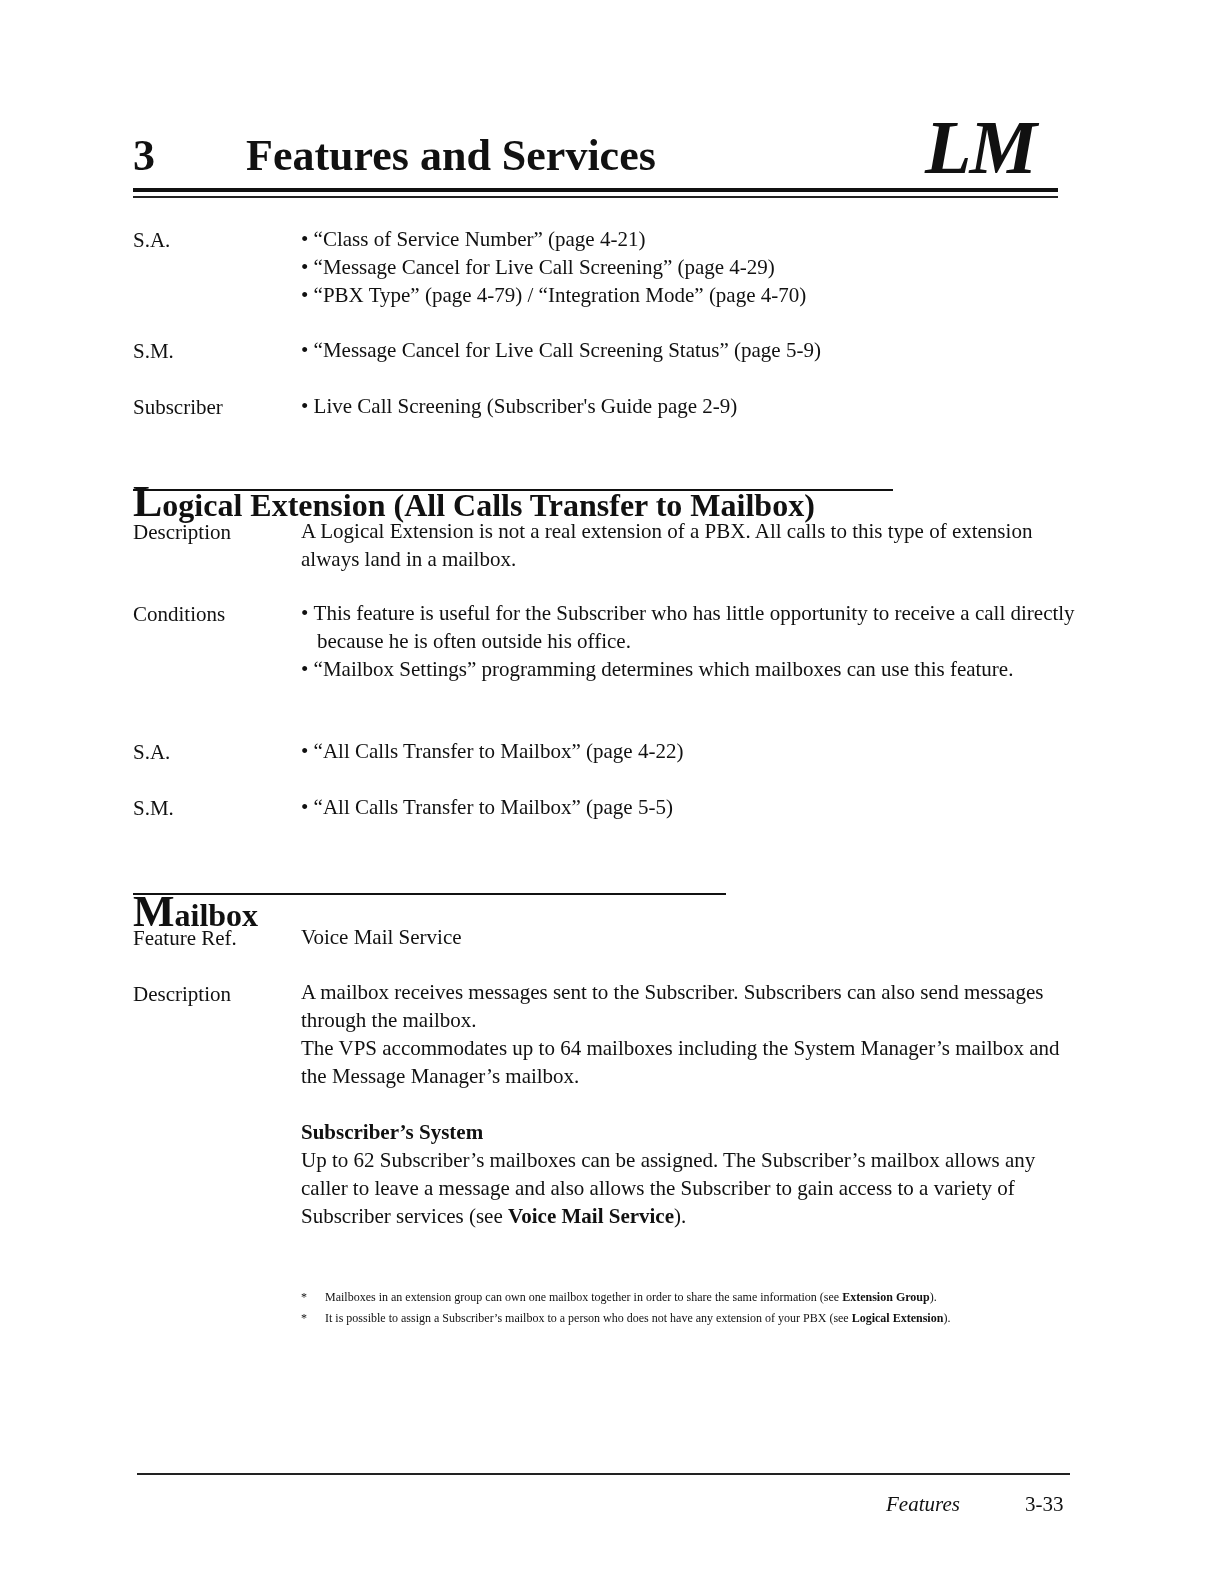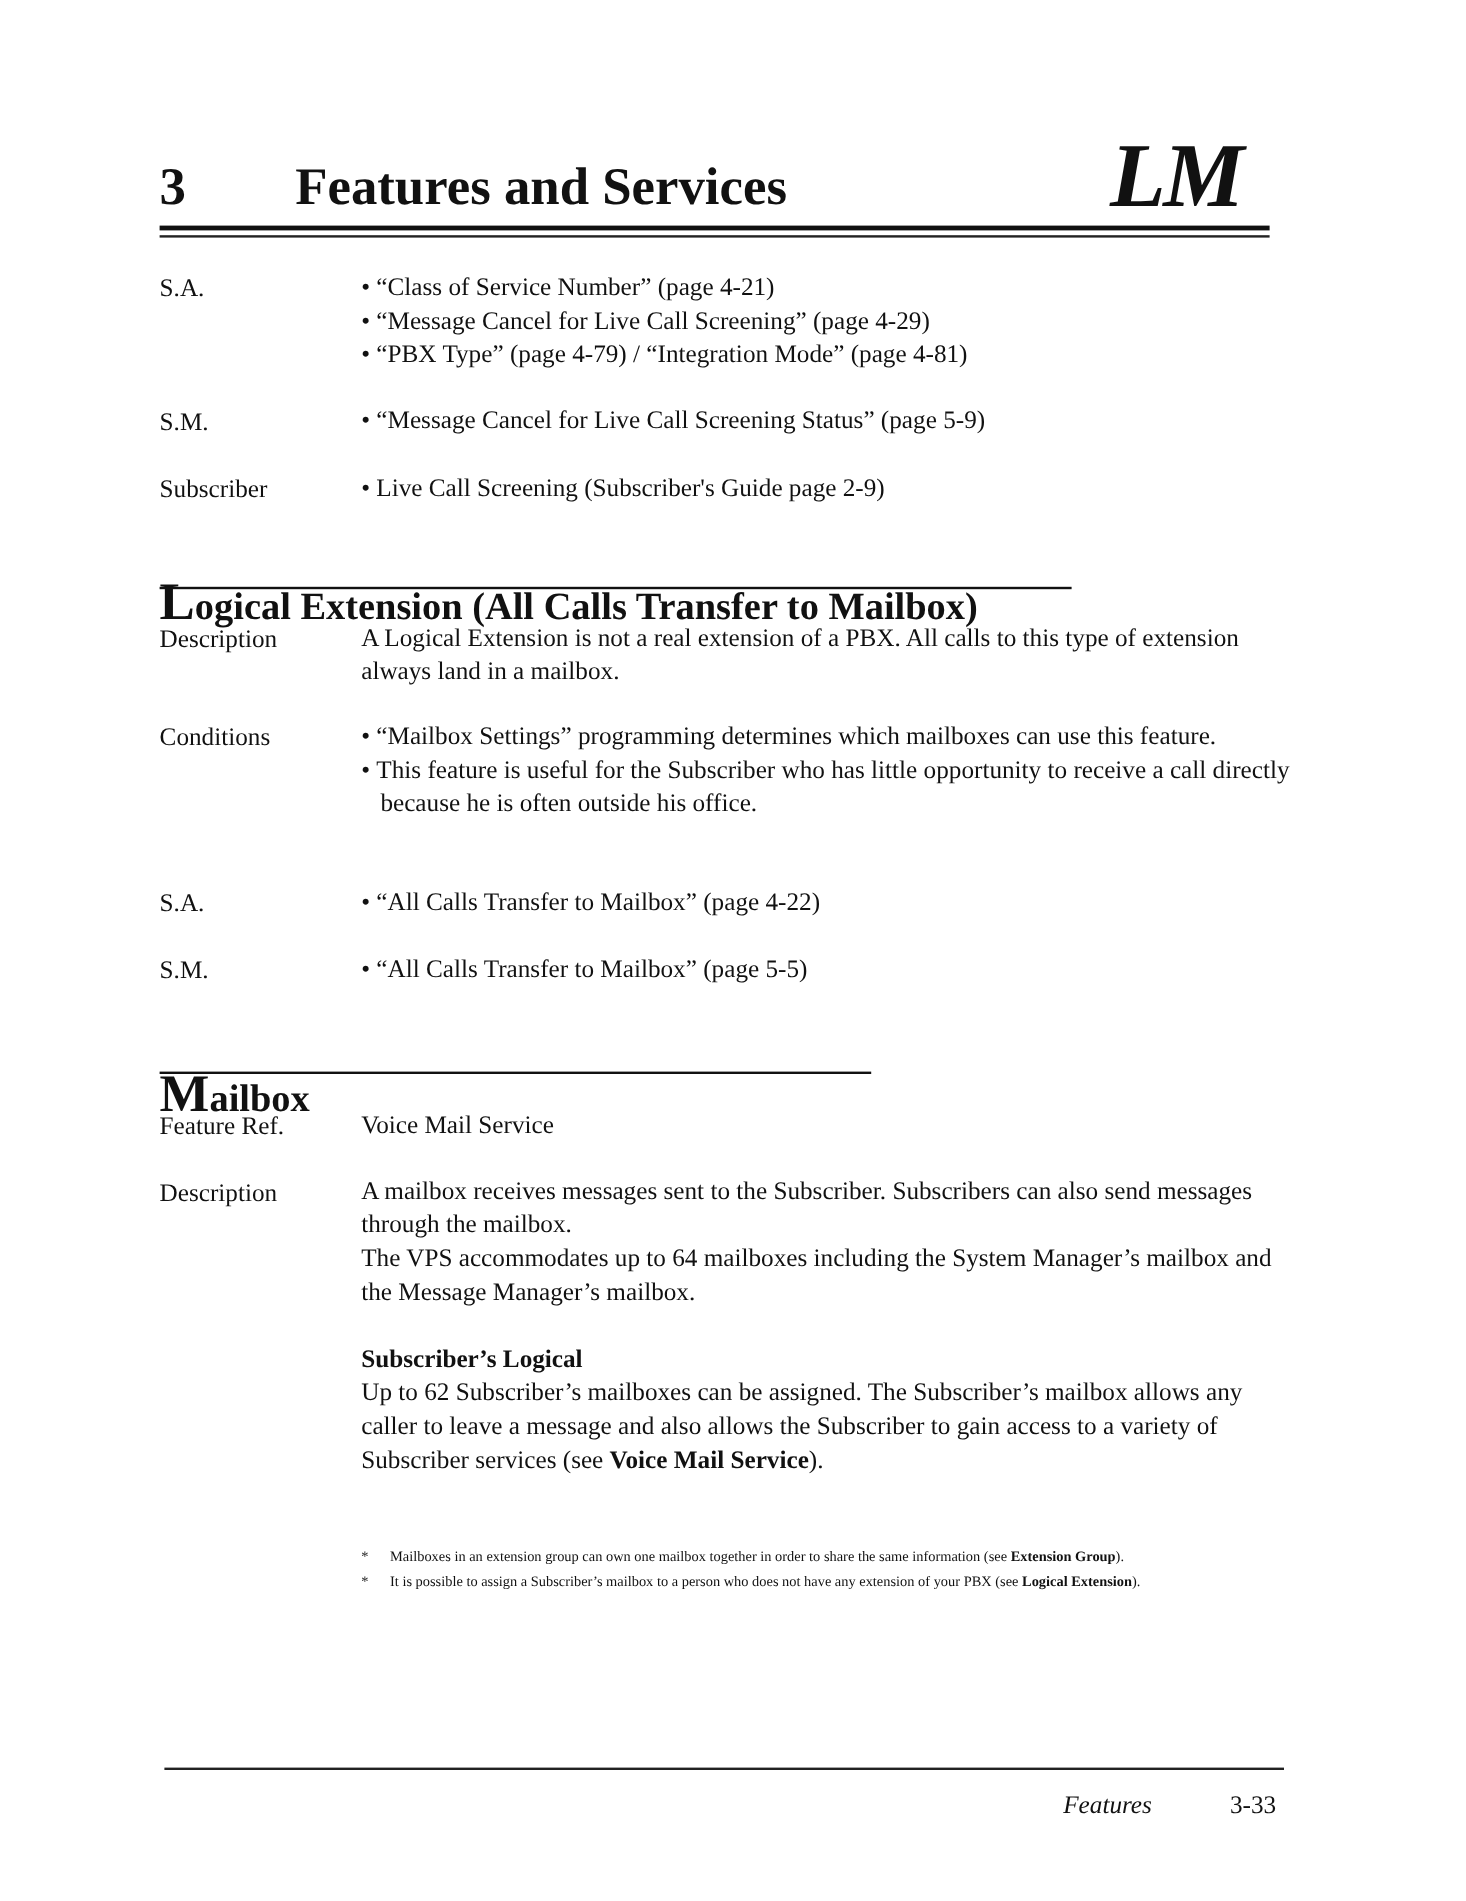--- a/index.html
+++ b/index.html
@@ -32,43 +32,43 @@
 <div class="abs chapnum">3</div>
 <div class="abs chaptitle">Features and Services</div>
 <div class="abs lm">LM</div>
 <div class="abs rule-thick"></div>
 <div class="abs rule-thin"></div>
 
 <div class="abs label" style="top:228px">S.A.</div>
 <div class="abs col body" style="top:225px">
   <div class="bullet">“Class of Service Number” (page 4-21)</div>
   <div class="bullet">“Message Cancel for Live Call Screening” (page 4-29)</div>
-  <div class="bullet">“PBX Type” (page 4-79) / “Integration Mode” (page 4-81)</div>
+  <div class="bullet">“PBX Type” (page 4-79) / “Integration Mode” (page 4-70)</div>
 </div>
 <div class="abs label" style="top:339px">S.M.</div>
 <div class="abs col body" style="top:336px">
   <div class="bullet">“Message Cancel for Live Call Screening Status” (page 5-9)</div>
 </div>
 <div class="abs label" style="top:395px">Subscriber</div>
 <div class="abs col body" style="top:392px">
   <div class="bullet">Live Call Screening (Subscriber's Guide page 2-9)</div>
 </div>
 
 <div class="abs sec-title" style="top:440px">
   <span class="cap">L</span><span>ogical Extension (All Calls Transfer to Mailbox)</span>
 </div>
 <div class="abs sec-rule" style="left:133px; top:489px; width:760px;"></div>
 
 <div class="abs label" style="top:520px">Description</div>
 <div class="abs col body" style="top:517px">A Logical Extension is not a real extension of a PBX.  All calls to this type of extension always land in a mailbox.</div>
 
 <div class="abs label" style="top:602px">Conditions</div>
 <div class="abs col body" style="top:599px">
+  <div class="bullet hang">This feature is useful for the Subscriber who has little opportunity to receive a call directly because he is often outside his office.</div>
   <div class="bullet hang">“Mailbox Settings” programming determines which mailboxes can use this feature.</div>
-  <div class="bullet hang">This feature is useful for the Subscriber who has little opportunity to receive a call directly because he is often outside his office.</div>
 </div>
 
 <div class="abs label" style="top:740px">S.A.</div>
 <div class="abs col body" style="top:737px">
   <div class="bullet">“All Calls Transfer to Mailbox” (page 4-22)</div>
 </div>
 <div class="abs label" style="top:796px">S.M.</div>
 <div class="abs col body" style="top:793px">
   <div class="bullet">“All Calls Transfer to Mailbox” (page 5-5)</div>
 </div>
@@ -81,21 +81,21 @@
 <div class="abs label" style="top:926px">Feature Ref.</div>
 <div class="abs col body" style="top:923px">Voice Mail Service</div>
 
 <div class="abs label" style="top:982px">Description</div>
 <div class="abs col body" style="top:978px; width:768px;">
   <div>A mailbox receives messages sent to the Subscriber.  Subscribers can also send messages through the mailbox.</div>
   <div>The VPS accommodates up to 64 mailboxes including the System Manager’s mailbox and the Message Manager’s mailbox.</div>
 </div>
 
 <div class="abs col body" style="top:1118px; width:768px;">
-  <div style="font-weight:bold">Subscriber’s Logical</div>
+  <div style="font-weight:bold">Subscriber’s System</div>
   <div><span>Up to 62 Subscriber’s mailboxes can be assigned.  The Subscriber’s mailbox allows any caller to leave a message and also allows the Subscriber to gain access to a variety of Subscriber services (see </span><b>Voice Mail Service</b><span>).</span></div>
 </div>
 
 <div class="abs col" style="top:1287px; width:770px;">
   <div class="note"><span class="star">*</span><span>Mailboxes in an extension group can own one mailbox together in order to share the same information (see </span><b>Extension Group</b><span>).</span></div>
   <div class="note"><span class="star">*</span><span>It is possible to assign a Subscriber’s mailbox to a person who does not have any extension of your PBX (see </span><b>Logical Extension</b><span>).</span></div>
 </div>
 
 <div class="abs foot-rule"></div>
 <div class="abs foot-label">Features</div>

